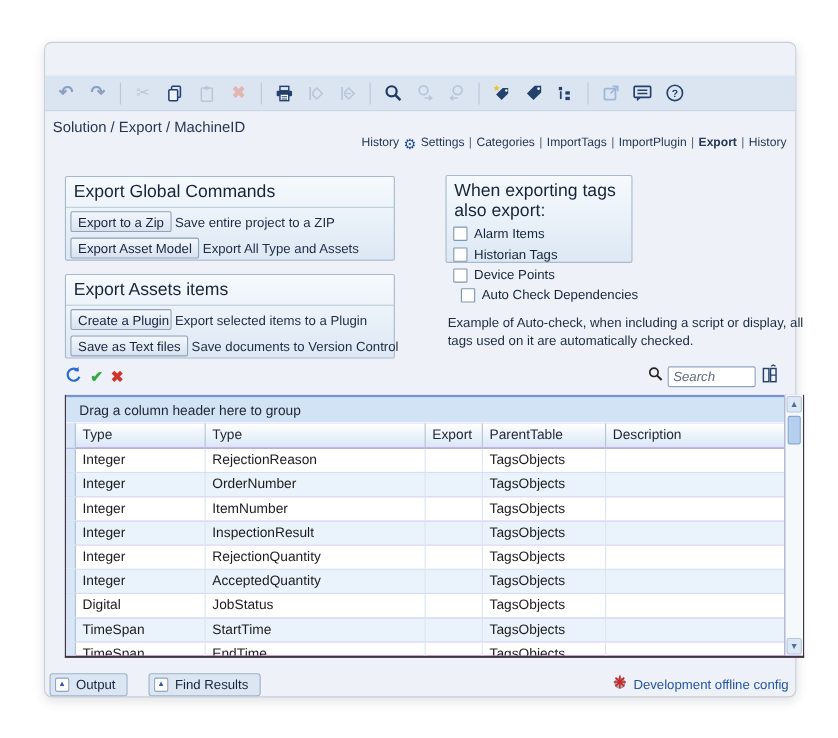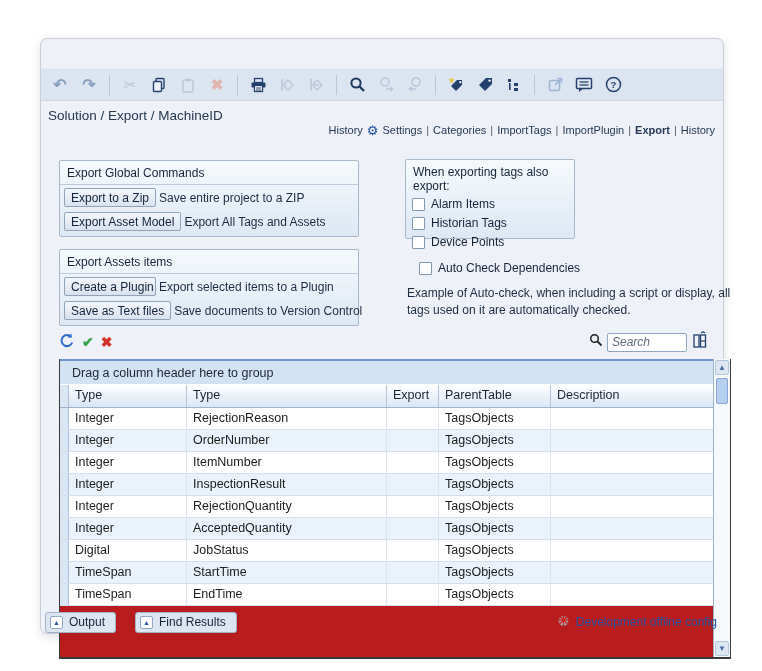--- a/index.html
+++ b/index.html
@@ -27,21 +27,21 @@
   .breadcrumb { position:absolute; left:7px; top:69px; font-size:13.5px; color:#26374f; }
   .navrow { position:absolute; right:8px; top:85px; display:flex; align-items:center; gap:4px;
             font-size:11px; color:#243955; white-space:nowrap; }
   .navrow .gear { color:#1d4f9e; font-size:13px; line-height:11px; }
   .tab { cursor:pointer; }
   .tab.active { font-weight:bold; }
   .tab-sep { color:#57636f; }
   
   .gbox { position:absolute; background:linear-gradient(180deg,#f6fafd 0%,#dde8f4 100%);
           border:1px solid #a8b9cc; border-radius:2px; }
-  .gbox .gtitle { font-size:12px; color:#16243a; padding:5px 7px 4px 7px; border-bottom:1px solid #bccbdb; }
+  .gbox .gtitle { font-size:16px; color:#16243a; padding:5px 7px 4px 7px; border-bottom:1px solid #bccbdb; }
   .grow { display:flex; align-items:center; gap:3px; padding:3px 4px 2px 4px; }
   .btn { background:linear-gradient(180deg,#f3f7fb 0%,#d8e2ef 100%); border:1px solid #8fa3bb;
          border-radius:2px; font-size:12px; color:#15233c; height:19px; padding:0 6px;
          font-family:"Liberation Sans", sans-serif; cursor:pointer; white-space:nowrap; }
   .gdesc { font-size:12px; color:#1d2b42; white-space:nowrap; }
   .cbrow { display:flex; align-items:center; gap:6px; padding:3px 6px 2px 6px; }
   .cbox { width:13px; height:13px; background:#ffffff; border:1px solid #7f97b1; border-radius:1px; flex:0 0 13px; cursor:pointer; }
   .cblabel { font-size:12px; color:#16243a; }
   .autocheck { position:absolute; left:372px; top:219px; }
   .note { position:absolute; left:366px; top:246px; width:336px; font-size:12px; color:#1d2b42; line-height:1.38; }
@@ -49,23 +49,23 @@
   .actionbar { position:absolute; left:18px; right:14px; top:292px; height:22px; display:flex; align-items:center; }
   .aico { margin-right:7px; font-size:14px; font-weight:bold; cursor:pointer; }
   .a-check { color:#35a845; }
   .a-cross { color:#d1342c; }
   .spacer { flex:1; }
   .searchwrap { display:flex; align-items:center; gap:4px; }
   .searchbox { width:80px; height:19px; border:1px solid #8fa6c4; border-radius:2px; background:#fff;
                font-size:12px; font-style:italic; color:#333; padding:0 4px; font-family:"Liberation Sans", sans-serif; }
   .searchbox::placeholder { color:#5f6b7c; font-style:italic; }
   
-  .grid { position:absolute; left:18px; top:320px; width:672px; height:300px;
+  .grid { position:absolute; left:18px; top:320px; width:672px; height:239px;
           border-left:1px solid #3a3a3a; border-right:1px solid #3a3a3a; border-bottom:2px solid #3a3a3a;
-          background:#b91c1c; }
+          background:#d946ef; }
   .grid-inner { margin-right:17px; height:100%; overflow:hidden; }
   .dragband { height:26px; background:#d3e3f6; border-top:2px solid #6f97cf; border-bottom:1px solid #ffffff;
               display:flex; align-items:center; padding-left:12px; font-size:12.5px; color:#1c2533; }
   .thead { height:23px; display:flex; background:linear-gradient(180deg,#ffffff 0%,#d9e6f5 100%);
            border-bottom:1px solid #9fb4cc; }
   .th { font-size:12.5px; color:#1c2533; padding:3px 0 0 6px; border-right:1px solid #b3c4d8; cursor:pointer; }
   .trow { height:22px; display:flex; border-bottom:1px solid #d3e0ef; background:#ffffff; cursor:default; }
   .trow.alt { background:#eaf2fb; }
   .td { font-size:12.5px; color:#1c1c1c; padding:3px 0 0 6px; border-right:1px solid #dbe5f0;
         overflow:hidden; white-space:nowrap; }
@@ -220,21 +220,21 @@
     </div>
 
     <div class="gbox" style="left:18px; top:121px; width:300px; height:77px;">
       <div class="gtitle">Export Global Commands</div>
       <div class="grow">
         <button class="btn" style="width:92px;">Export to a Zip</button>
         <span class="gdesc">Save entire project to a ZIP</span>
       </div>
       <div class="grow">
         <button class="btn">Export Asset Model</button>
-        <span class="gdesc">Export All Tags and Assets</span>
+        <span class="gdesc">Export All Type and Assets</span>
       </div>
     </div>
 
     <div class="gbox" style="left:18px; top:210px; width:300px; height:77px;">
       <div class="gtitle">Export Assets items</div>
       <div class="grow">
         <button class="btn" style="width:92px;">Create a Plugin</button>
         <span class="gdesc">Export selected items to a Plugin</span>
       </div>
       <div class="grow">

